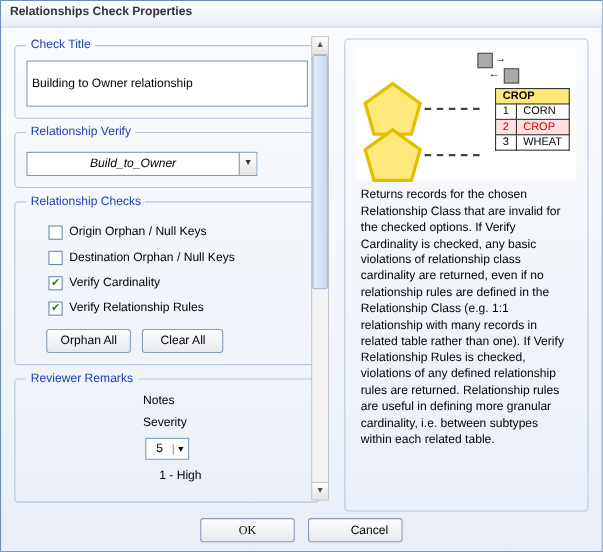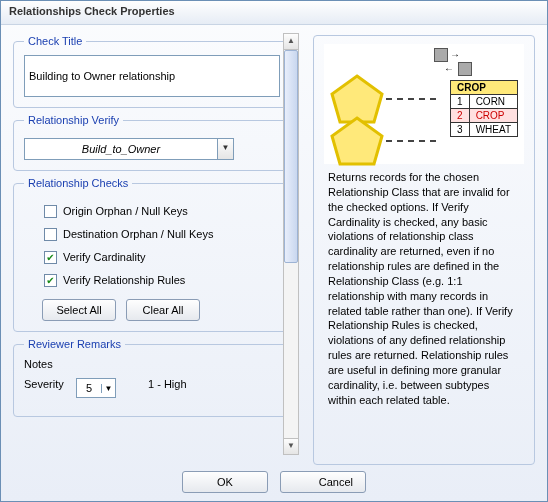--- a/index.html
+++ b/index.html
@@ -138,21 +138,21 @@
     min-width: 74px;
     border: 1px solid #8a9cb5;
     background: linear-gradient(#fefefe,#e6e9ee);
     border-radius: 3px;
     font-family: inherit;
     font-size: 11px;
     cursor: pointer;
     padding: 0 12px;
   }
   .btn-row { display:flex; gap:10px; margin:10px 0 0 18px;}
-  .remarks-row { display:flex; gap:8px; margin-bottom:8px;}
+  .remarks-row { display:flex; align-items:center; gap:8px; margin-bottom:8px;flex-direction:column;}
   .remarks-row .lbl { width:44px; }
   .sev-select {
     width:40px; height:20px; border:1px solid #7f9db9; background:#fff;
     display:flex; align-items:center;
   }
   .sev-select .val{flex:1;text-align:center;}
   .sev-select .arr{width:14px;text-align:center;border-left:1px solid #7f9db9;font-size:8px;cursor:pointer;}
   .sev-legend { font-size:11px; margin-left:24px;}
   .footer {
     position:absolute;
@@ -247,21 +247,21 @@
         <div class="chk-row">
           <span class="chk">✔</span>
           <span>Verify Cardinality</span>
         </div>
         <div class="chk-row">
           <span class="chk">✔</span>
           <span>Verify Relationship Rules</span>
         </div>
 
         <div class="btn-row">
-          <button class="btn">Select All</button>
+          <button class="btn">Orphan All</button>
           <button class="btn">Clear All</button>
         </div>
       </fieldset>
 
       <fieldset class="group">
         <legend>Reviewer Remarks</legend>
         <div class="remarks-row">
           <span class="lbl">Notes</span>
         </div>
         <div class="remarks-row">
@@ -326,16 +326,16 @@
             </table>
         </div>
 
         <div class="desc-text">Returns records for the chosen Relationship Class that are invalid for the checked options.   If Verify Cardinality is checked, any basic violations of relationship class cardinality are returned, even if no relationship rules are defined in the Relationship Class (e.g. 1:1 relationship with many records in related table rather than one).  If Verify Relationship Rules is checked, violations of any defined relationship rules are returned.  Relationship rules are useful in defining more granular cardinality, i.e. between subtypes within each related table.</div>
       </fieldset>
     </div>
 
   </div>
 
   <div class="footer">
-    <button class="btn" style="min-width:86px;">OK</button>
+    <button class="btn" style="min-width:86px;font-family:Liberation Serif, serif;">OK</button>
     <button class="btn" style="min-width:86px;text-align:right;">Cancel</button>
   </div>
 </div>
 
 </body></html>

